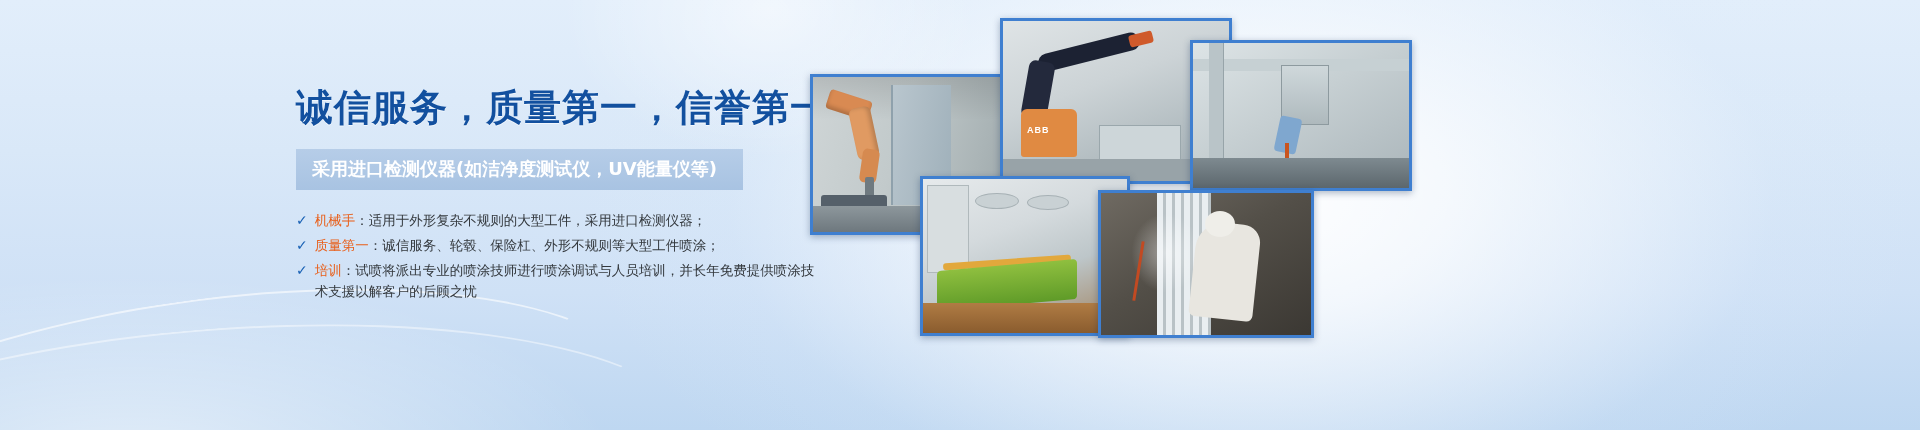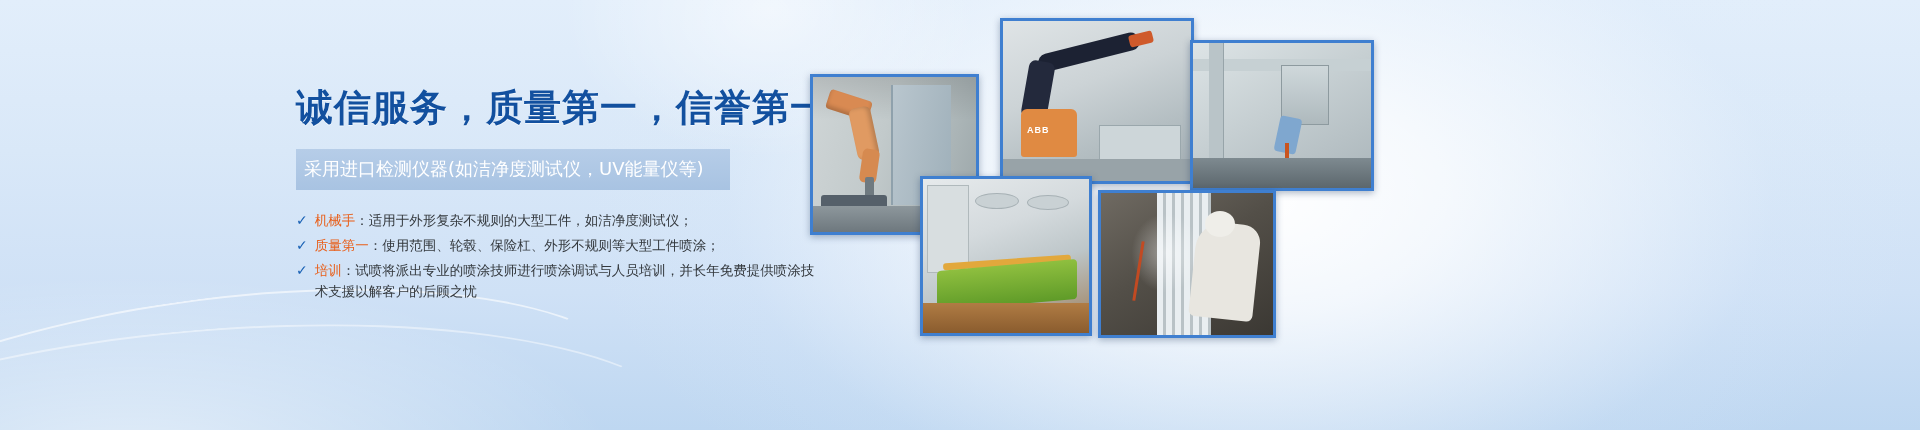--- a/index.html
+++ b/index.html
@@ -31,39 +31,39 @@
   .copy{position:absolute;left:296px;top:88px;width:520px;}
   .headline{
     font-family:"DejaVu Sans","Liberation Sans",sans-serif;
     font-size:37px;font-weight:bold;letter-spacing:1px;
     color:#12509f;white-space:nowrap;line-height:1.1;
     text-shadow:0 1px 0 rgba(255,255,255,0.6);
   }
   .subbar{
     margin-top:20px;display:inline-block;
     background:linear-gradient(to bottom,#b6cde8 0%,#a8c3e2 100%);
-    color:#ffffff;font-weight:normal;font-size:18px;
-    padding:8px 26px 9px 8px;white-space:nowrap;
+    color:#ffffff;font-weight:bold;font-size:18px;
+    padding:8px 26px 9px 16px;white-space:nowrap;
     font-family:"DejaVu Sans","Liberation Sans",sans-serif;
   }
   .bullets{margin-top:20px;}
   .bullet{
     display:flex;align-items:flex-start;margin-bottom:4px;
     font-size:13.5px;line-height:21px;color:#33383d;
     font-family:"DejaVu Sans","Liberation Sans",sans-serif;
   }
   .tick{color:#1a62b5;font-size:14px;font-weight:bold;margin-right:7px;line-height:21px;flex:0 0 auto;}
   .btext{flex:1 1 auto;}
   .lead{color:#e8601c;margin-top:32px;}
   .bsep{color:#33383d;}
 
   
   .photo{
     position:absolute;border:3px solid #3f7fd0;overflow:hidden;
-    box-shadow:0 2px 7px rgba(20,50,90,0.35);background:#9fb2bd;
+    box-shadow:0 2px 7px rgba(20,50,90,0.35);background:#9fb2bd;padding-left:38px;
   }
   .ph-inner{position:absolute;inset:0;}
 
   
   #ph1{left:810px;top:74px;width:163px;height:155px;}
   #ph1 .ph-inner{
     background:
       linear-gradient(to bottom, rgba(0,0,0,0.12), rgba(0,0,0,0) 28%),
       linear-gradient(105deg,#cfd5d6 0%,#c2cacb 42%,#aab4b6 78%,#9aa5a8 100%);
   }
@@ -130,26 +130,26 @@
   <div class="copy">
 
     <div class="headline">诚信服务，质量第一，信誉第一</div>
 
     <div class="subbar">采用进口检测仪器(如洁净度测试仪，UV能量仪等)</div>
 
     <div class="bullets">
 
       <div class="bullet">
         <span class="tick">✓</span>
-        <span class="btext"><span class="lead">机械手</span><span class="bsep">：</span><span>适用于外形复杂不规则的大型工件，如洁净度测试仪；</span></span>
+        <span class="btext"><span class="lead">机械手</span><span class="bsep">：</span><span>适用于外形复杂不规则的大型工件，采用进口检测仪器；</span></span>
       </div>
 
       <div class="bullet">
         <span class="tick">✓</span>
-        <span class="btext"><span class="lead">质量第一</span><span class="bsep">：</span><span>使用范围、轮毂、保险杠、外形不规则等大型工件喷涂；</span></span>
+        <span class="btext"><span class="lead">质量第一</span><span class="bsep">：</span><span>诚信服务、轮毂、保险杠、外形不规则等大型工件喷涂；</span></span>
       </div>
 
       <div class="bullet">
         <span class="tick">✓</span>
         <span class="btext"><span class="lead">培训</span><span class="bsep">：</span><span>试喷将派出专业的喷涂技师进行喷涂调试与人员培训，并长年免费提供喷涂技术支援以解客户的后顾之忧</span></span>
       </div>
 
     </div>
   </div>
 

